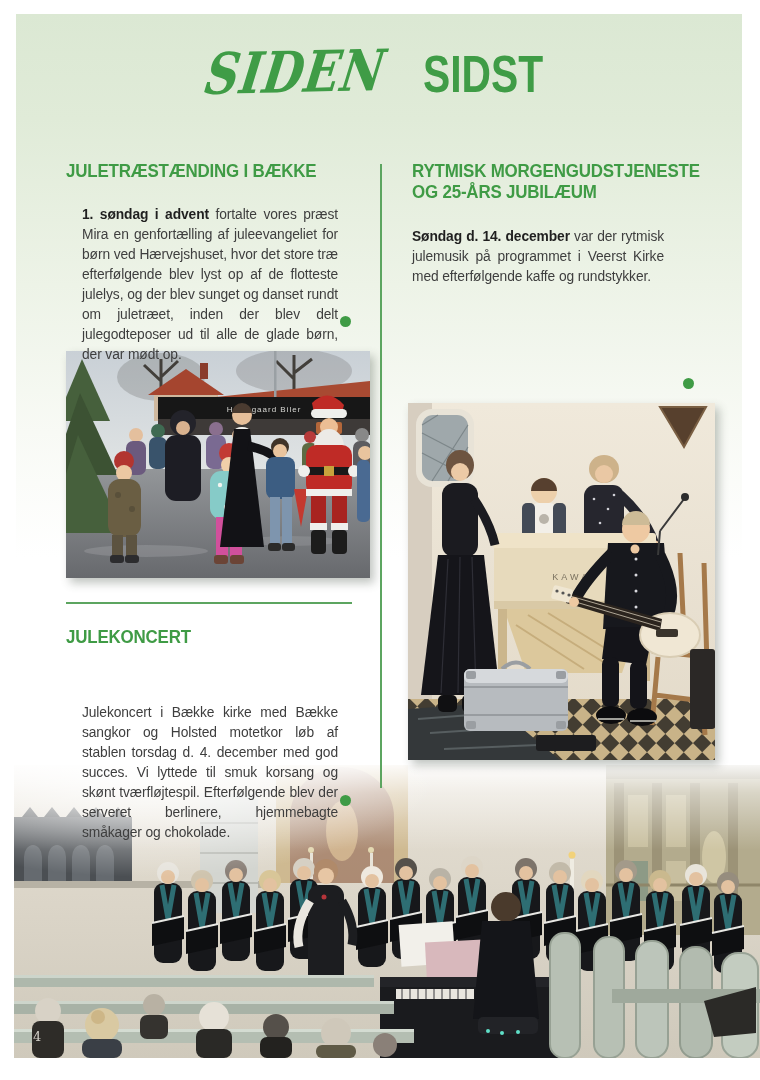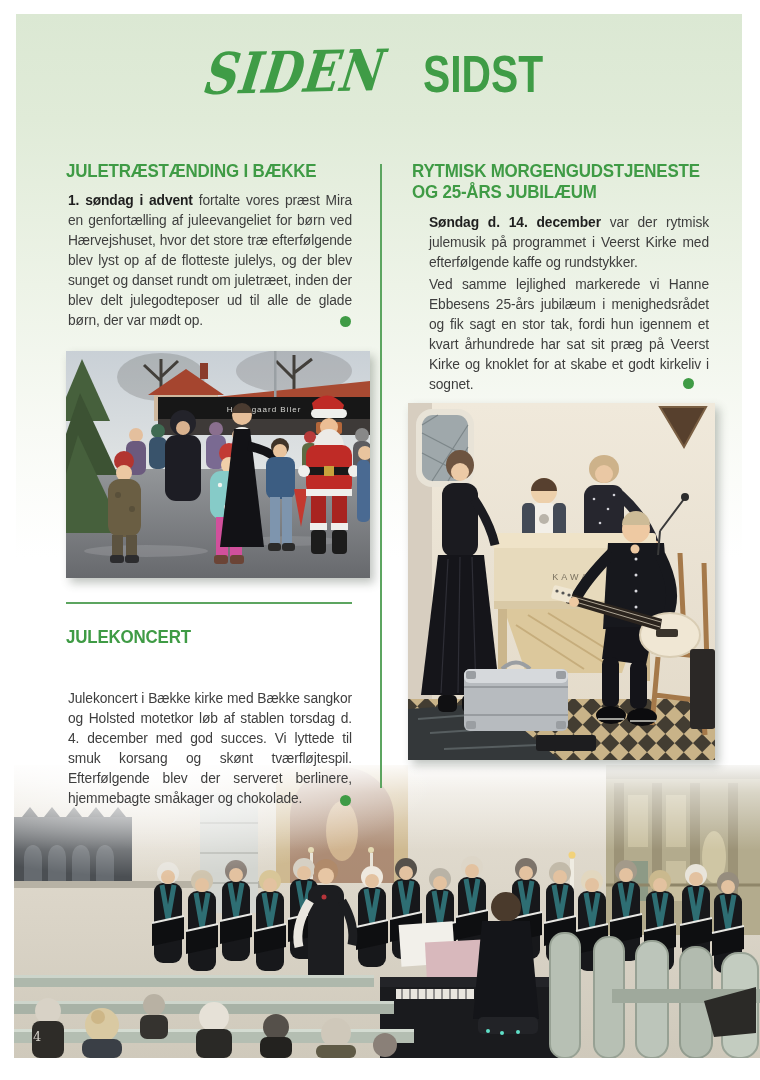--- a/index.html
+++ b/index.html
@@ -12,21 +12,21 @@
     align-items:baseline;gap:18px;z-index:3;}
   .t-script{display:inline-block;font-family:"DejaVu Serif",serif;font-style:italic;font-weight:700;
     font-size:57px;color:#3f9c46;transform:skewX(-9deg) scaleX(.82) rotate(-1deg);letter-spacing:1px;}
   .t-bold{display:inline-block;font-weight:700;font-size:51px;color:#3f9c46;
     transform:scaleX(.8);transform-origin:0 100%;letter-spacing:0px;}
   .h2{position:absolute;margin:0;font-size:18px;font-weight:700;color:var(--green);
     letter-spacing:-0.2px;transform:scaleX(.94);transform-origin:0 0;line-height:21px;z-index:3;}
   .body{position:absolute;margin:0;font-size:13.8px;line-height:20px;color:#3e3e3e;
     text-align:justify;letter-spacing:-0.1px;z-index:5;}
   .body b{color:#1f1f1f;}
-  .body p{margin:2px;}
+  .body p{margin:16px;}
   .dot{position:absolute;width:11px;height:11px;border-radius:50%;background:var(--green);}
   .dot-br{right:3px;bottom:3px;}
   .dot-abs{position:absolute;width:11px;height:11px;border-radius:50%;background:var(--green);z-index:5;}
   .vline{position:absolute;left:380px;top:164px;width:1.6px;height:624px;background:var(--green-light);z-index:4;}
   .hdivider{position:absolute;left:66px;top:602px;width:286px;height:1.6px;background:var(--green-light);z-index:3;}
   .photo{position:absolute;overflow:hidden;z-index:2;}
   .photo svg{display:block;}
   .shadowed{box-shadow:4px 5px 9px rgba(60,70,60,.32);}
   .photo-bottom{position:absolute;left:14px;top:765px;width:746px;height:293px;z-index:1;overflow:hidden;}
   .fade{position:absolute;inset:0;z-index:2;pointer-events:none;
@@ -188,23 +188,22 @@
   <h2 class="h2" style="left:66px;top:627px;width:300px">JULEKONCERT</h2>
   <div class="body" style="left:66px;top:687px;width:288px;height:122px">
     <p>Julekoncert i Bække kirke med Bække sangkor og Holsted motetkor løb af stablen torsdag d. 4. december med god succes. Vi lyttede til smuk korsang og skønt tværfløjtespil. Efterfølgende blev der serveret berlinere, hjemmebagte småkager og chokolade.</p>
     <span class="dot dot-br"></span>
   </div>
 
   <h2 class="h2" style="left:412px;top:161px;width:310px">
     <span style="display:block">RYTMISK MORGENGUDSTJENESTE</span>
     <span style="display:block">OG 25-ÅRS JUBILÆUM</span>
   </h2>
-  <div class="body" style="left:427px;top:211px;width:284px">
+  <div class="body" style="left:396px;top:211px;width:284px">
     <p><b>Søndag d. 14. december</b><span> var der rytmisk julemusik på programmet i Veerst Kirke med efterfølgende kaffe og rundstykker.</span></p>
-    <p>Ved samme lejlighed markerede vi Hanne Ebbesens 25-års jubilæum i menighedsrådet og fik sagt en stor tak, fordi hun igennem et kvart århundrede har sat sit præg på Veerst Kirke og knoklet for at skabe et godt kirkeliv i sognet.</p>
   </div>
   <span class="dot-abs" style="left:683px;top:378px"></span>
 
   <figure class="photo shadowed" style="left:408px;top:403px;width:307px;height:357px;margin:0">
     <svg width="307" height="357" viewBox="0 0 307 357" preserveAspectRatio="none">
       <defs>
         <linearGradient id="wall2" x1="0" y1="0" x2="0" y2="1">
           <stop offset="0" stop-color="#f0e9db"></stop>
             <stop offset="1" stop-color="#e2d9c8"></stop>
         </linearGradient>

